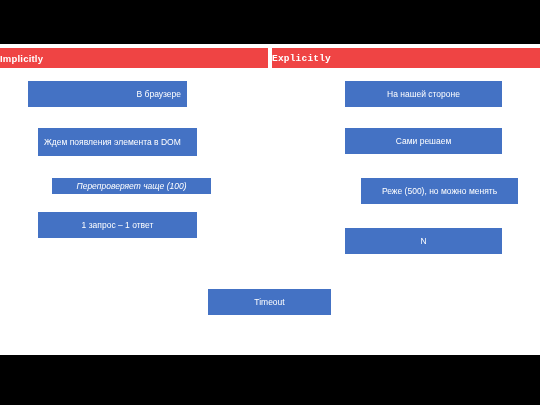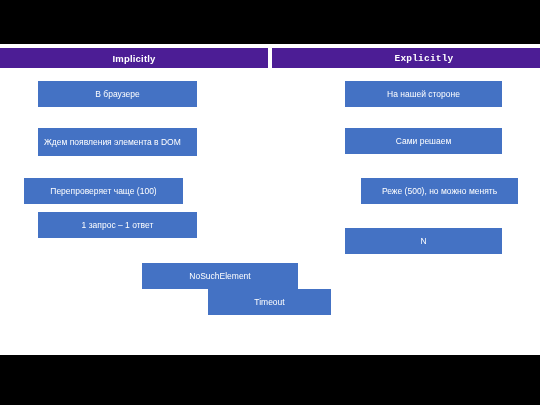--- a/index.html
+++ b/index.html
@@ -35,28 +35,27 @@
     background: #000000;
   }
   #letterbox-top { top: 0; height: 44px; }
   #letterbox-bottom { top: 355px; height: 50px; }
 
   
   .hdr {
     position: absolute;
     top: 4px;
     height: 20px;
-    background: #4c1d95;
+    background: #ef4444;
     color: #ffffff;
     font-size: 9.5px;
     font-weight: bold;
     letter-spacing: 0.2px;
     display: flex;
     align-items: center;
-    justify-content: center;
   }
   #hdr-implicitly { left: 0; width: 268px; }
   #hdr-explicitly { left: 272px; width: 304px; font-family: Liberation Mono, monospace; }
 
   
   .box {
     position: absolute;
     background: #4472c4;
     color: #ffffff;
     font-size: 8.5px;
@@ -64,48 +63,48 @@
     box-sizing: border-box;
     display: flex;
     align-items: center;
     justify-content: center;
     text-align: center;
     padding: 0 6px;
   }
   .box.left-align {
     justify-content: flex-start;
     text-align: left;
-    align-items: flex-start;
-    padding-top: 9px;
+    align-items: center;
+    padding-top: 0;
   }
 </style>
 </head>
 <body>
 
 <div id="stage">
 
   <div id="slide">
 
     <div class="hdr" id="hdr-implicitly">
       <span>Implicitly</span>
     </div>
 
     <div class="hdr" id="hdr-explicitly">
       <span>Explicitly</span>
     </div>
 
-    <div class="box" style="left:38px; top:37px; width:159px; height:26px;">
+    <div class="box" style="left:28px; top:37px; width:159px; height:26px;justify-content:flex-end;">
       <span>В браузере</span>
     </div>
 
     <div class="box left-align" style="left:38px; top:84px; width:159px; height:28px;">
       <span>Ждем появления элемента в DOM</span>
     </div>
 
-    <div class="box" style="left:24px; top:134px; width:159px; height:26px;">
+    <div class="box" style="left:52px; top:134px; width:159px; height:16px;font-style:italic;">
       <span>Перепроверяет чаще (100)</span>
     </div>
 
     <div class="box" style="left:38px; top:168px; width:159px; height:26px;">
       <span>1 запрос – 1 ответ</span>
     </div>
 
     <div class="box" style="left:345px; top:84px; width:157px; height:26px;">
       <span>Сами решаем</span>
     </div>
@@ -115,23 +114,20 @@
     </div>
 
     <div class="box" style="left:361px; top:134px; width:157px; height:26px;">
       <span>Реже (500), но можно менять</span>
     </div>
 
     <div class="box" style="left:345px; top:184px; width:157px; height:26px;">
       <span>N</span>
     </div>
 
-    <div class="box" style="left:142px; top:219px; width:156px; height:26px;">
-      <span>NoSuchElement</span>
-    </div>
 
     <div class="box" style="left:208px; top:245px; width:123px; height:26px;">
       <span>Timeout</span>
     </div>
 
   </div>
 
   <div class="letterbox" id="letterbox-top"></div>
   <div class="letterbox" id="letterbox-bottom"></div>
 

